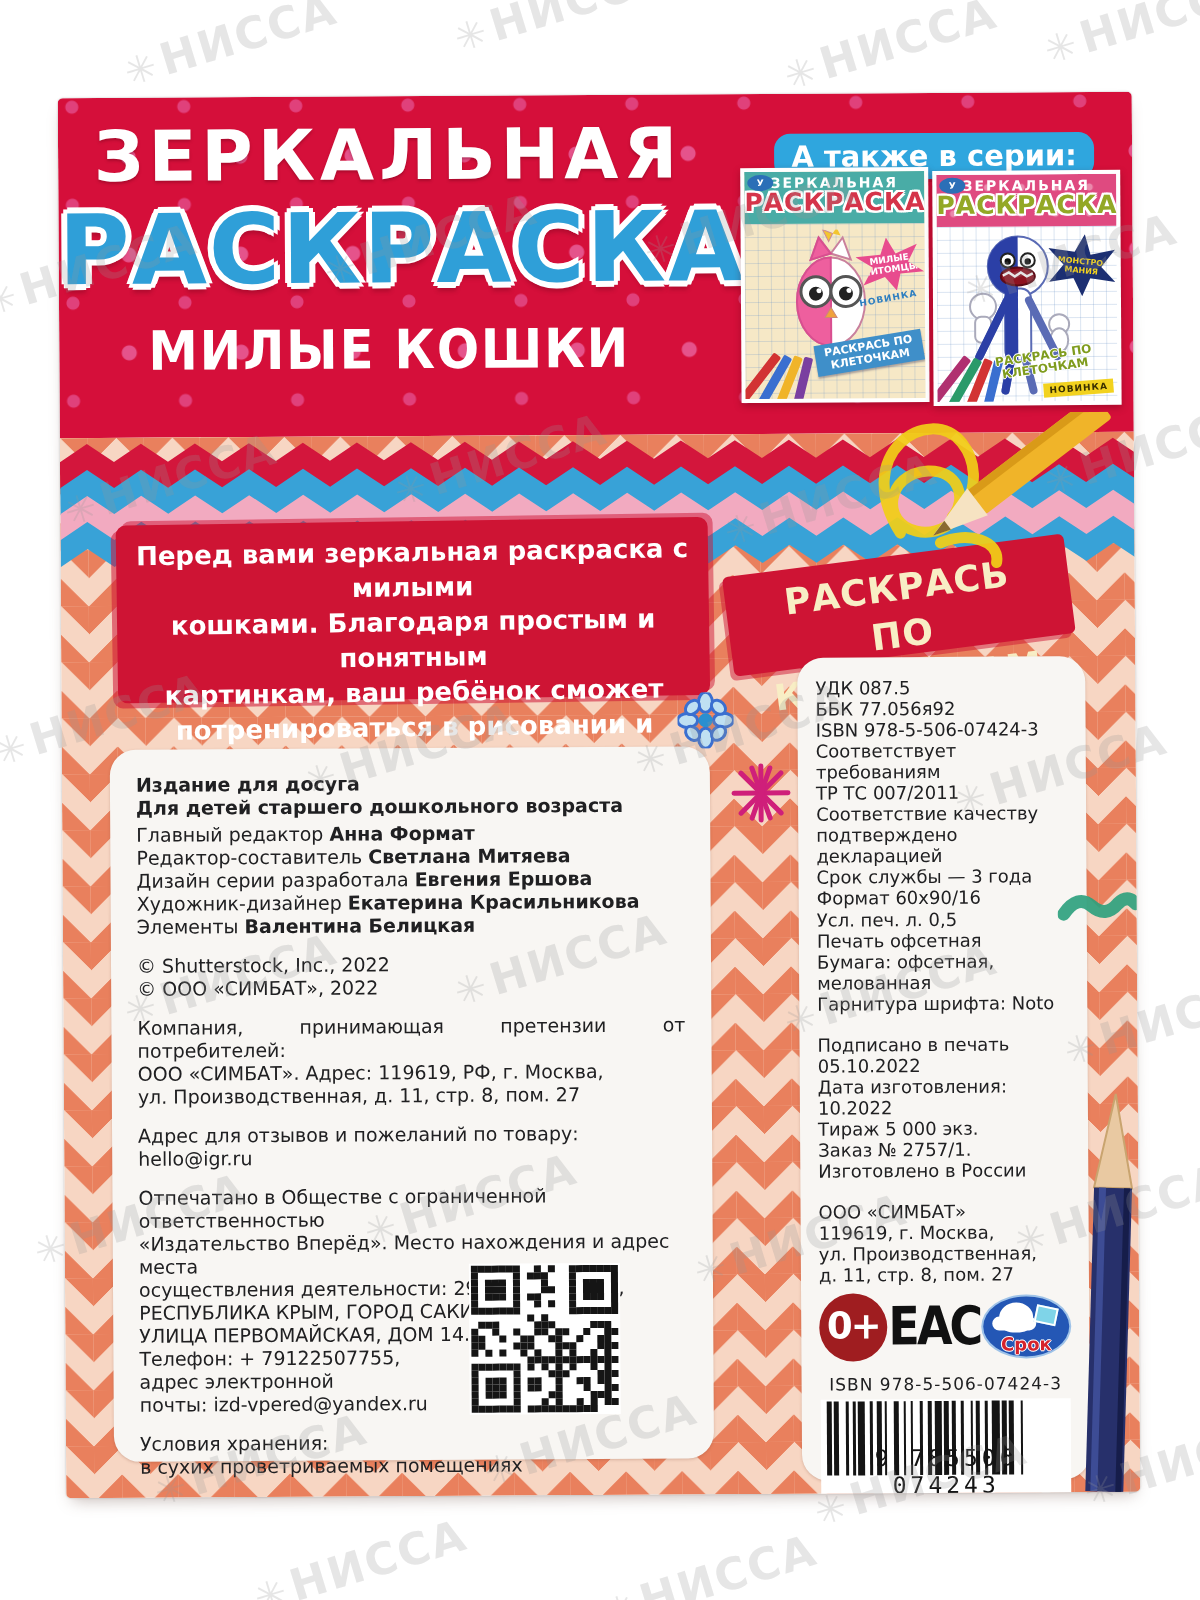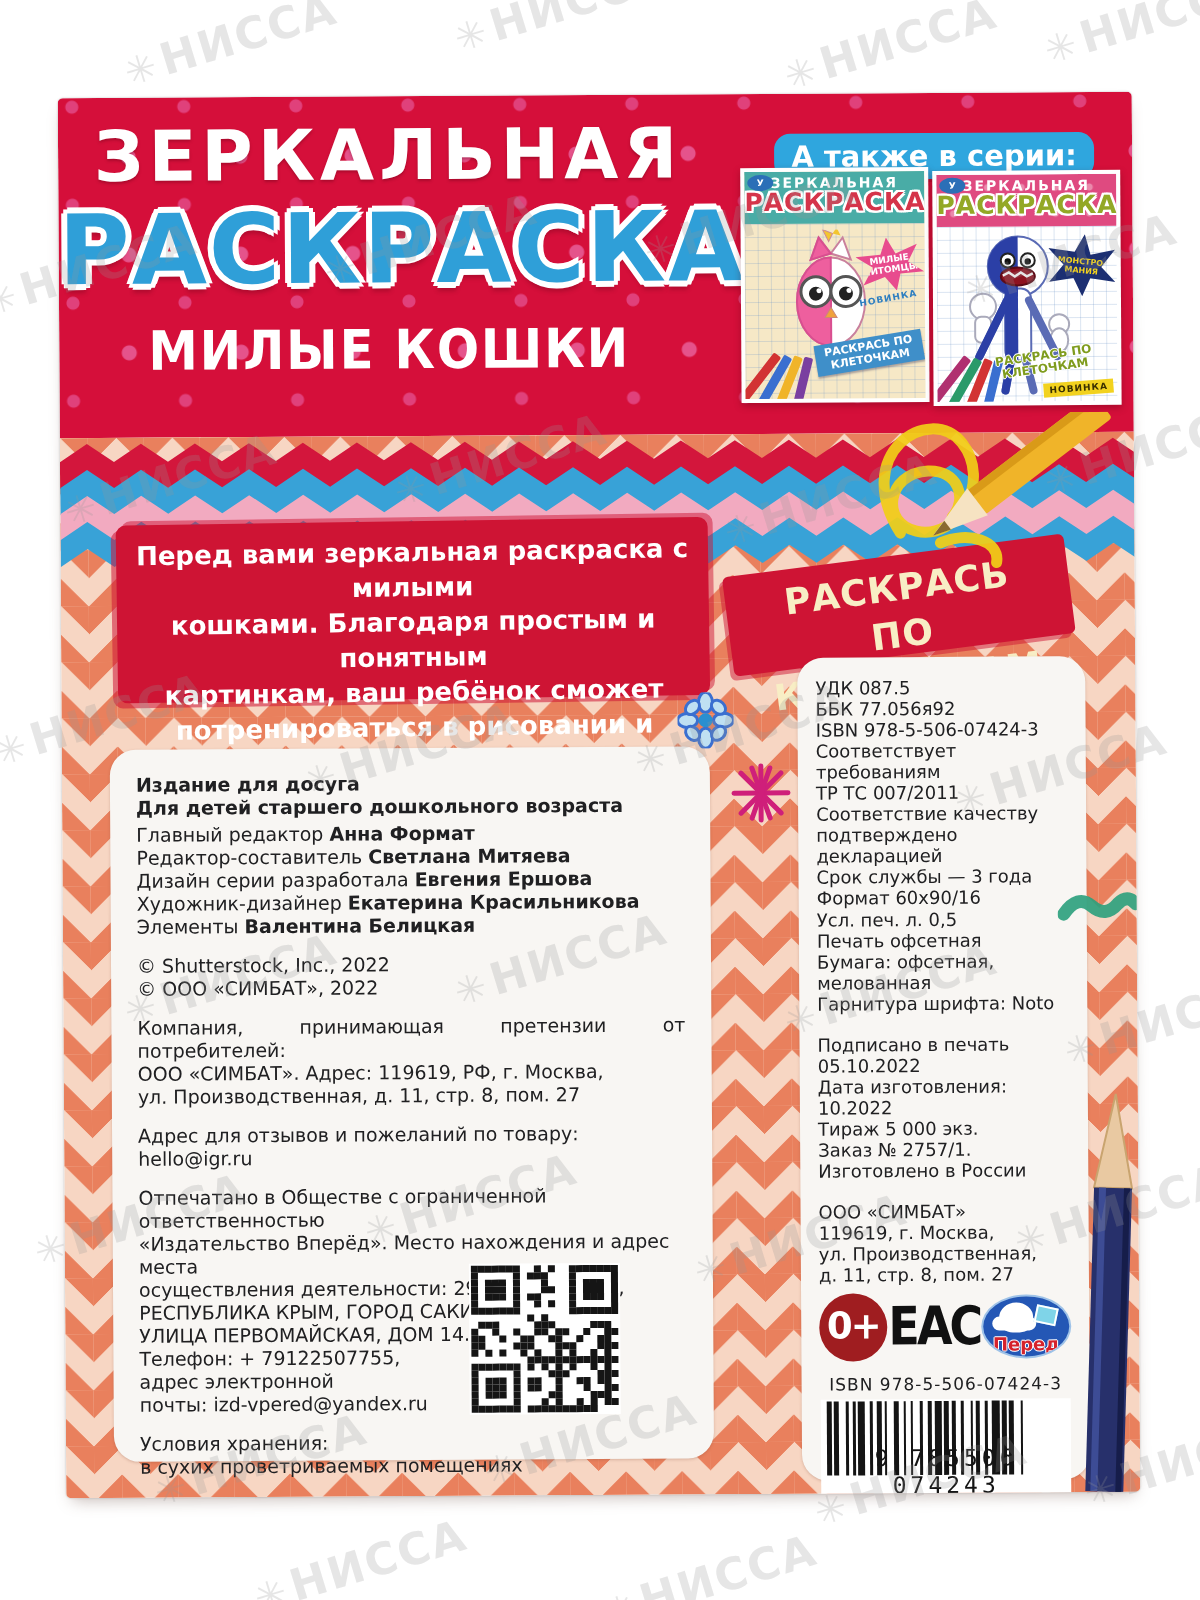--- a/index.html
+++ b/index.html
@@ -590,21 +590,21 @@
 119619, г. Москва,
 ул. Производственная,
 д. 11, стр. 8, пом. 27</div>
 
         <div class="logos">
           <div class="age-badge">0+</div>
           <div class="eac">ЕАС</div>
           <div class="umka">
             <div class="umka-bear"></div>
             <div class="umka-screen"></div>
-            <div class="umka-text">Перед</div>
+            <div class="umka-text">Срок</div>
           </div>
         </div>
 
         <div class="isbn-label">ISBN 978-5-506-07424-3</div>
         <div class="barcode">
           <div class="bars" id="bars">
               <i class="b" style="width:4.8px"></i>
               <i class="" style="width:2.4px"></i>
               <i class="b" style="width:4.8px"></i>
               <i class="" style="width:7.199999999999999px"></i>

